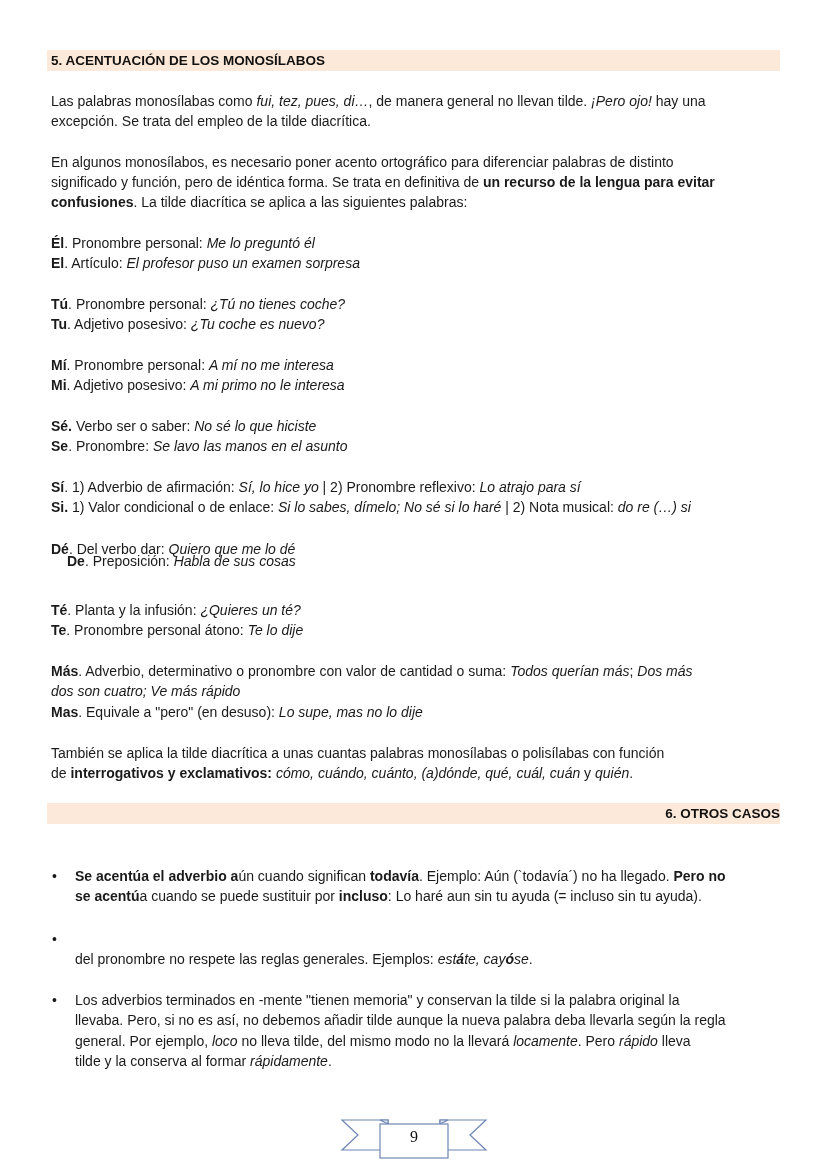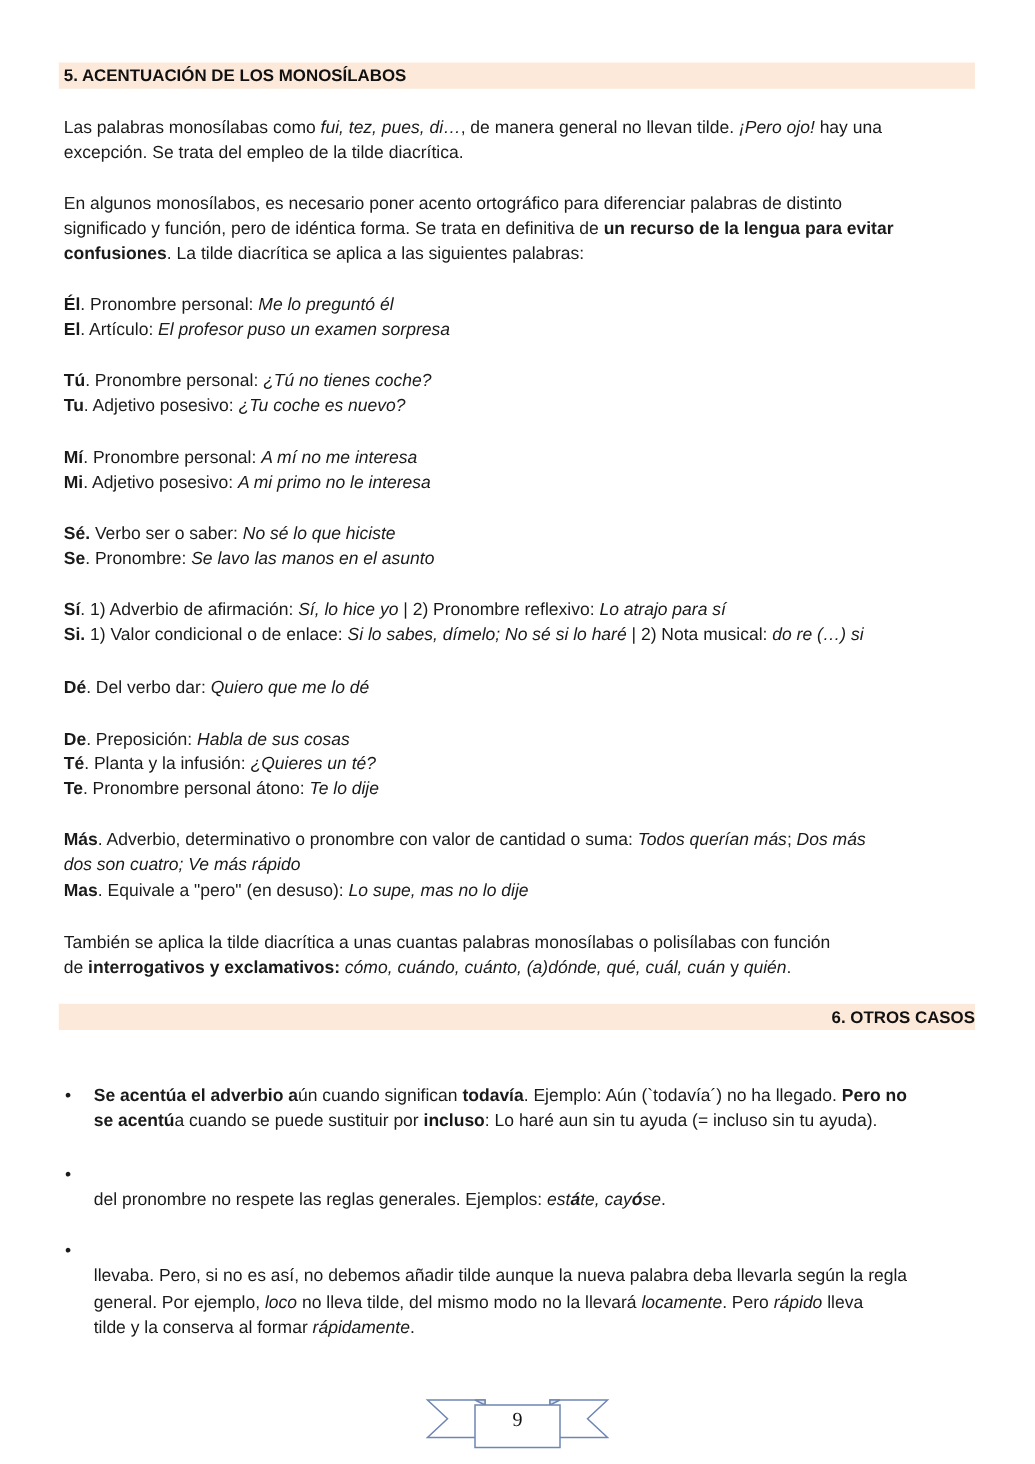--- a/index.html
+++ b/index.html
@@ -49,21 +49,21 @@
   <div class="line" style="top:355px;"><span class="b">Mí</span><span>. Pronombre personal: </span><span class="i">A mí no me interesa</span></div>
   <div class="line" style="top:375px;"><span class="b">Mi</span><span>. Adjetivo posesivo: </span><span class="i">A mi primo no le interesa</span></div>
 
   <div class="line" style="top:416px;"><span class="b">Sé.</span><span> Verbo ser o saber: </span><span class="i">No sé lo que hiciste</span></div>
   <div class="line" style="top:436px;"><span class="b">Se</span><span>. Pronombre: </span><span class="i">Se lavo las manos en el asunto</span></div>
 
   <div class="line" style="top:477px;"><span class="b">Sí</span><span>. 1) Adverbio de afirmación: </span><span class="i">Sí, lo hice yo</span><span> | 2) Pronombre reflexivo: </span><span class="i">Lo atrajo para sí</span></div>
   <div class="line" style="top:497px;"><span class="b">Si.</span><span> 1) Valor condicional o de enlace: </span><span class="i">Si lo sabes, dímelo; No sé si lo haré</span><span> | 2) Nota musical: </span><span class="i">do re (…) si</span></div>
 
   <div class="line" style="top:539px;"><span class="b">Dé</span><span>. Del verbo dar: </span><span class="i">Quiero que me lo dé</span></div>
-  <div class="line" style="top:581px;"><span class="b">De</span><span>. Preposición: </span><span class="i">Habla de sus cosas</span></div>
+  <div class="line" style="top:551px;margin-left:16px;"><span class="b">De</span><span>. Preposición: </span><span class="i">Habla de sus cosas</span></div>
 
   <div class="line" style="top:600px;"><span class="b">Té</span><span>.  Planta y la infusión: </span><span class="i">¿Quieres  un té?</span></div>
   <div class="line" style="top:620px;"><span class="b">Te</span><span>.  Pronombre personal átono: </span><span class="i">Te lo dije</span></div>
 
   <div class="line" style="top:661px;"><span class="b">Más</span><span>. Adverbio, determinativo o pronombre con valor de cantidad o suma: </span><span class="i">Todos querían más</span><span>; </span><span class="i">Dos más</span></div>
   <div class="line i" style="top:681px;">dos son cuatro; Ve más rápido</div>
   <div class="line" style="top:702px;"><span class="b">Mas</span><span>. Equivale a "pero" (en desuso): </span><span class="i">Lo supe, mas no lo dije</span></div>
 
   <div class="line" style="top:743px;">También  se aplica la tilde diacrítica a unas cuantas palabras monosílabas o polisílabas  con función</div>
   <div class="line" style="top:763px;"><span>de </span><span class="b">interrogativos y exclamativos:</span><span class="i"> cómo, cuándo, cuánto,  (a)dónde, qué, cuál, cuán</span><span> y </span><span class="i">quién</span><span>.</span></div>
@@ -71,20 +71,21 @@
   <div class="section-header" style="top:803px;text-align:right;">6. OTROS CASOS</div>
 
   <div class="bullet-dot" style="top:866px;">•</div>
   <div class="bullet-line" style="top:866px;"><span class="b">Se acentúa el adverbio a</span><span>ún cuando significan </span><span class="b">todavía</span><span>. Ejemplo: Aún (`todavía´) no ha llegado. </span><span class="b">Pero no</span></div>
   <div class="bullet-line" style="top:886px;"><span class="b">se acentú</span><span>a cuando se puede sustituir por </span><span class="b">incluso</span><span>: Lo haré aun sin tu ayuda (= incluso sin tu ayuda).</span></div>
 
   <div class="bullet-dot" style="top:929px;">•</div>
   <div class="bullet-line" style="top:949px;"><span>del pronombre no respete las reglas generales.  Ejemplos: </span><span class="i">est</span><span class="i b">á</span><span class="i">te, cay</span><span class="i b">ó</span><span class="i">se</span><span>.</span></div>
 
   <div class="bullet-dot" style="top:990px;">•</div>
+  <div class="bullet-line" style="top:990px;">Los adverbios terminados en -mente "tienen memoria" y conservan la tilde si la palabra original la</div>
   <div class="bullet-line" style="top:1010px;">llevaba. Pero, si no es así, no debemos añadir tilde aunque la nueva palabra deba llevarla según la regla</div>
   <div class="bullet-line" style="top:1031px;"><span>general. Por ejemplo, </span><span class="i">loco</span><span> no lleva tilde, del mismo modo no la llevará </span><span class="i">locamente</span><span>. Pero </span><span class="i">rápido</span><span> lleva</span></div>
   <div class="bullet-line" style="top:1051px;"><span>tilde y la conserva al formar </span><span class="i">rápidamente</span><span>.</span></div>
 
   <svg class="page-ribbon" viewBox="0 0 148 46">
     <g fill="#ffffff" stroke="#6f86b4" stroke-width="1.2">
 
       <polygon points="2,6 48,6 48,36 2,36 18,21"></polygon>
 
       <polygon points="146,6 100,6 100,36 146,36 130,21"></polygon>

